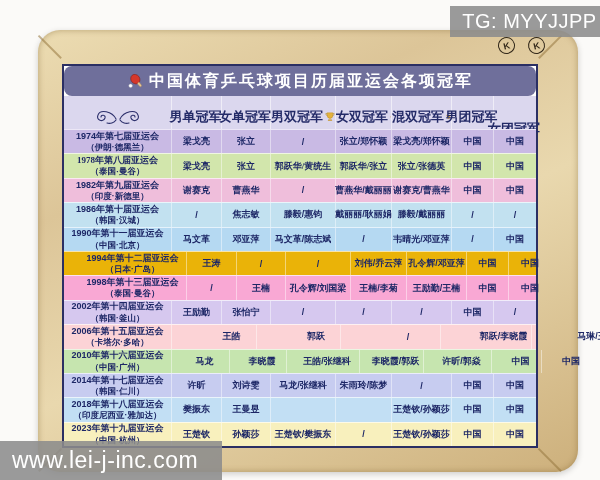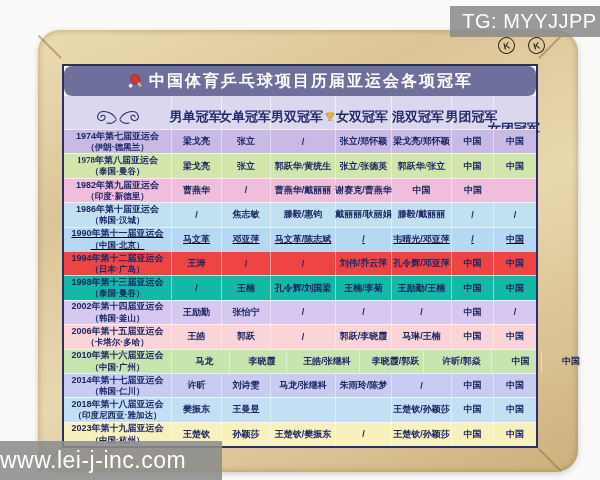--- a/index.html
+++ b/index.html
@@ -36,21 +36,21 @@
   .trow{flex:1;border-top:1px solid rgba(255,255,255,.65);}
   .cell{font-size:9px;font-weight:bold;color:#1d2766;display:flex;align-items:center;justify-content:center;
     border-right:1px solid rgba(255,255,255,.45);height:100%;text-align:center;white-space:nowrap;overflow:visible;}
   .cell:last-child{border-right:none;}
   .ecell{flex-direction:column;line-height:1.25;}
   .ev{font-size:9px;} .vn{font-size:8.5px;}
 
   
   .wm{position:absolute;background:rgba(140,140,140,.88);color:#fff;box-sizing:border-box;}
   .wm-tr{right:0;top:6px;width:150px;height:31px;font-size:20px;line-height:31px;padding-left:9px;letter-spacing:.5px;text-align:center;}
-  .wm-bl{left:0;top:441px;width:222px;height:39px;font-size:23px;line-height:39px;letter-spacing:.5px;}
+  .wm-bl{left:0;top:441px;width:222px;height:39px;font-size:23px;line-height:39px;padding-left:12px;letter-spacing:.5px;}
 </style>
 </head>
 <body>
 
 <div class="stage">
 
   <div class="frame">
     
   </div>
 
@@ -164,77 +164,78 @@
           <div class="cell">中国</div>
         </div>
         <div class="trow grid8" style="background: rgb(210, 230, 172); font-family: Liberation Serif, serif;">
           <div class="cell ecell">
             <div class="ev">1978年第八届亚运会</div>
             <div class="vn">（泰国·曼谷）</div>
           </div>
           <div class="cell">梁戈亮</div>
           <div class="cell">张立</div>
           <div class="cell">郭跃华/黄统生</div>
+          <div class="cell">郭跃华/张立</div>
           <div class="cell">张立/张德英</div>
-          <div class="cell">郭跃华/张立</div>
           <div class="cell">中国</div>
           <div class="cell">中国</div>
         </div>
         <div class="trow grid8" style="background: rgb(239, 190, 219);">
           <div class="cell ecell">
             <div class="ev">1982年第九届亚运会</div>
             <div class="vn">（印度·新德里）</div>
           </div>
+          <div class="cell">谢赛克</div>
           <div class="cell">曹燕华</div>
           <div class="cell">/</div>
           <div class="cell">曹燕华/戴丽丽</div>
           <div class="cell">谢赛克/曹燕华</div>
           <div class="cell">中国</div>
           <div class="cell">中国</div>
         </div>
         <div class="trow grid8" style="background: rgb(194, 225, 240);">
           <div class="cell ecell">
             <div class="ev">1986年第十届亚运会</div>
             <div class="vn">（韩国·汉城）</div>
           </div>
           <div class="cell">/</div>
           <div class="cell">焦志敏</div>
           <div class="cell">滕毅/惠钧</div>
           <div class="cell">戴丽丽/耿丽娟</div>
           <div class="cell">滕毅/戴丽丽</div>
           <div class="cell">/</div>
           <div class="cell">/</div>
         </div>
-        <div class="trow grid8" style="background: rgb(181, 217, 242); text-decoration: underline;">
+        <div class="trow grid8" style="background: rgb(181, 217, 242);">
           <div class="cell ecell">
             <div class="ev">1990年第十一届亚运会</div>
             <div class="vn">（中国·北京）</div>
           </div>
           <div class="cell">马文革</div>
           <div class="cell">邓亚萍</div>
           <div class="cell">马文革/陈志斌</div>
           <div class="cell">/</div>
           <div class="cell">韦晴光/邓亚萍</div>
           <div class="cell">/</div>
           <div class="cell">中国</div>
         </div>
-        <div class="trow grid8" style="background: #ef4444;">
+        <div class="trow grid8" style="background: #eab308; padding-left: 15px;">
           <div class="cell ecell">
             <div class="ev">1994年第十二届亚运会</div>
             <div class="vn">（日本·广岛）</div>
           </div>
           <div class="cell">王涛</div>
           <div class="cell">/</div>
           <div class="cell">/</div>
           <div class="cell">刘伟/乔云萍</div>
           <div class="cell">孔令辉/邓亚萍</div>
           <div class="cell">中国</div>
           <div class="cell">中国</div>
         </div>
-        <div class="trow grid8" style="background: #14b8a6;">
+        <div class="trow grid8" style="background: #f9a8d4; padding-left: 15px;">
           <div class="cell ecell">
             <div class="ev">1998年第十三届亚运会</div>
             <div class="vn">（泰国·曼谷）</div>
           </div>
           <div class="cell">/</div>
           <div class="cell">王楠</div>
           <div class="cell">孔令辉/刘国梁</div>
           <div class="cell">王楠/李菊</div>
           <div class="cell">王励勤/王楠</div>
           <div class="cell">中国</div>
@@ -246,21 +247,21 @@
             <div class="vn">（韩国·釜山）</div>
           </div>
           <div class="cell">王励勤</div>
           <div class="cell">张怡宁</div>
           <div class="cell">/</div>
           <div class="cell">/</div>
           <div class="cell">/</div>
           <div class="cell">中国</div>
           <div class="cell">/</div>
         </div>
-        <div class="trow grid8" style="background: rgb(252, 211, 214);">
+        <div class="trow grid8" style="background: rgb(252, 211, 214); gap: 35px;">
           <div class="cell ecell">
             <div class="ev">2006年第十五届亚运会</div>
             <div class="vn">（卡塔尔·多哈）</div>
           </div>
           <div class="cell">王皓</div>
           <div class="cell">郭跃</div>
           <div class="cell">/</div>
           <div class="cell">郭跃/李晓霞</div>
           <div class="cell">马琳/王楠</div>
           <div class="cell">中国</div>

